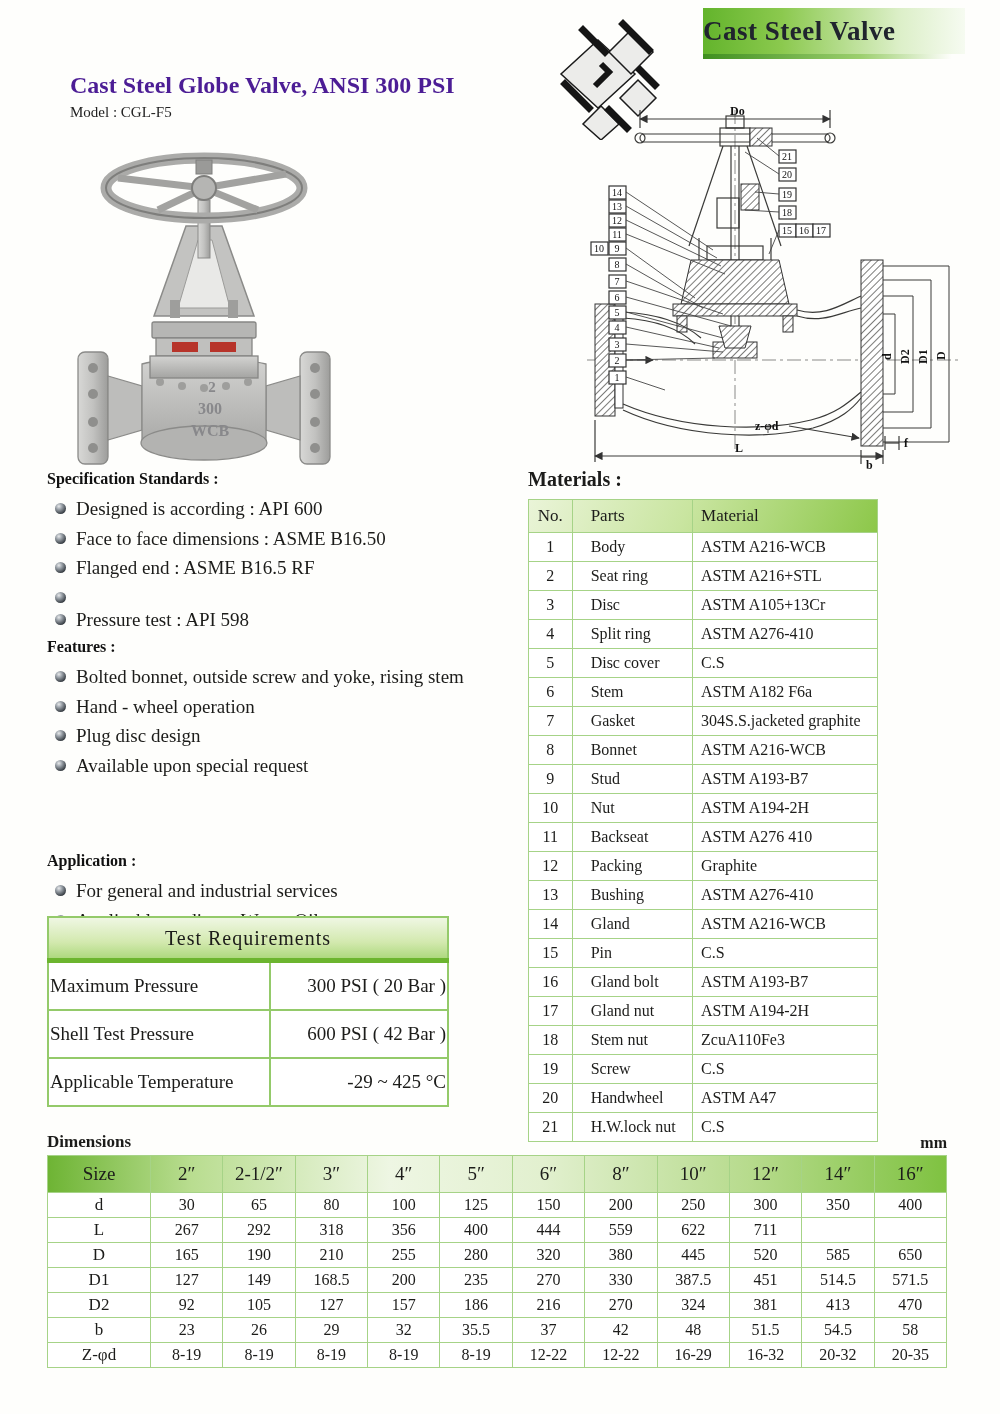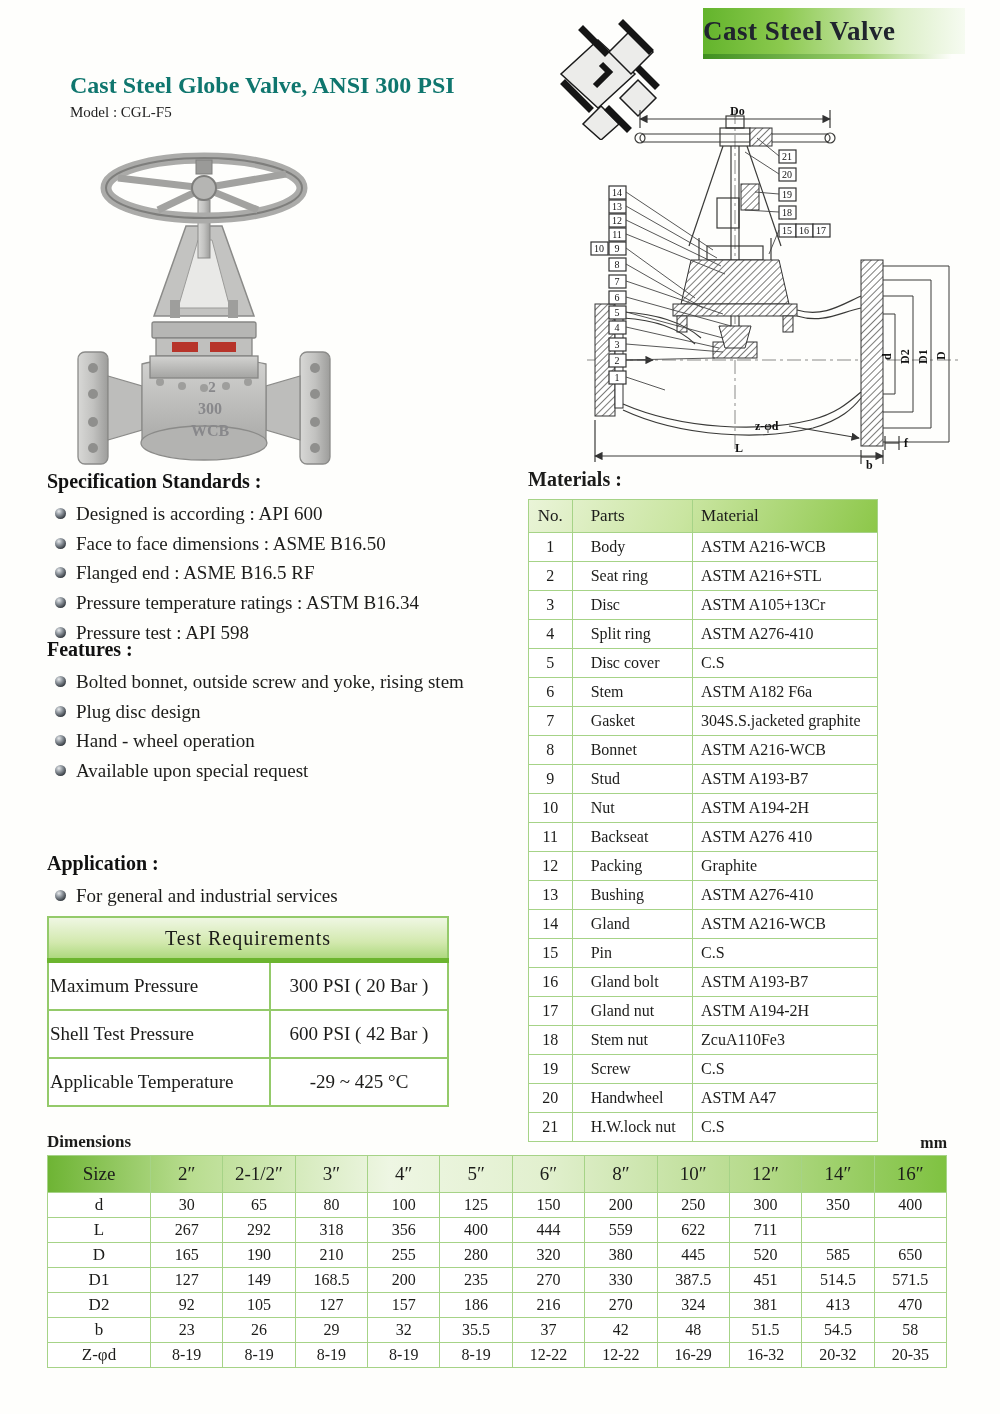--- a/index.html
+++ b/index.html
@@ -9,39 +9,39 @@
 
   
   .banner{left:703px;top:8px;width:262px;height:46px;
           background:linear-gradient(90deg,#63b42c 0%,#8bc94e 30%,#dcefc8 75%,#f6fbf1 100%);
           display:flex;align-items:center;}
   .banner:after{content:"";position:absolute;left:0;bottom:-5px;height:5px;width:100%;
           background:linear-gradient(90deg,#3f8f1f 0%,#9ccf6e 60%,rgba(255,255,255,0) 95%)}
   .banner span{font-size:27px;font-weight:bold;color:#20242e;letter-spacing:.5px}
 
   .title-block{left:70px;top:72px;width:480px}
-  .title-block h1{margin:0;font-size:24px;font-weight:bold;color:#0f766e}
+  .title-block h1{margin:0;font-size:24px;font-weight:bold;color:#4c1d95}
   .title-block .model{font-size:15px;margin-top:5px;color:#222}
 
   
   .section{width:432px}
-  .section h2{margin:0 0 8px 0;font-size:20px;font-weight:bold;color:#111}
+  .section h2{margin:0 0 8px 0;font-size:16px;font-weight:bold;color:#111}
   .section ul{list-style:none;margin:0;padding:0 0 0 8px}
   .section li{display:flex;align-items:flex-start;font-size:19px;line-height:1.35;margin:4px 0}
   .bullet{width:11px;height:11px;border-radius:50%;flex:none;margin:7px 10px 0 0;
           background:radial-gradient(circle at 35% 30%,#e8eaec 0%,#9aa1a8 30%,#3c4248 72%,#14181c 100%)}
 
   
   .tr-table{border-collapse:collapse;width:402px;background:#fff}
   .tr-table td{border:2px solid #94ca6a}
   .tr-table .hd{height:38px;text-align:center;font-size:20px;letter-spacing:1px;
           background:linear-gradient(180deg,#eff7e3 0%,#d3e9af 60%,#aed97f 100%);
           border-bottom:5px solid #6cb52f}
   .tr-table .lb{height:44px;font-size:19px;width:218px}
-  .tr-table .vl{height:44px;text-align:center;font-size:19px}
+  .tr-table .vl{height:44px;text-align:right;font-size:19px}
 
   
   .mat-table{border-collapse:collapse;width:350px;background:#fff}
   .mat-table th,.mat-table td{border:1.5px solid #a6d387;font-weight:normal;font-size:16px;height:26px}
   .mat-table thead tr{background:linear-gradient(115deg,#eaf4d8 0%,#c9e5a0 45%,#8cc749 100%)}
   .mat-table th{font-size:17px;text-align:left;height:30px}
   .mat-table th:first-child{text-align:center}
   .mat-table td:first-child{text-align:center}
   .mat-table th:nth-child(2),.mat-table td:nth-child(2){padding-left:18px}
   .mat-table th:nth-child(3),.mat-table td:nth-child(3){padding-left:8px}
@@ -385,47 +385,46 @@
           <span>Face to face dimensions : ASME B16.50</span>
         </li>
 
         <li>
           <span class="bullet"></span>
           <span>Flanged end  : ASME B16.5 RF</span>
         </li>
 
         <li>
           <span class="bullet"></span>
-          <span>Pressure temperature ratings : ASTM B16.34</span>
         </li>
 
         <li>
           <span class="bullet"></span>
           <span>Pressure test : API 598</span>
         </li>
       </ul>
   </div>
 
   <div class="abs section" style="left:47px;top:638px">
     <h2>Features :</h2>
     <ul>
 
         <li>
           <span class="bullet"></span>
           <span>Bolted bonnet, outside screw and yoke, rising stem</span>
         </li>
 
         <li>
           <span class="bullet"></span>
+          <span>Hand - wheel operation</span>
+        </li>
+
+        <li>
+          <span class="bullet"></span>
           <span>Plug disc  design</span>
-        </li>
-
-        <li>
-          <span class="bullet"></span>
-          <span>Hand - wheel operation</span>
         </li>
 
         <li>
           <span class="bullet"></span>
           <span>Available upon special request</span>
         </li>
       </ul>
   </div>
 
   <div class="abs section" style="left:47px;top:852px">

